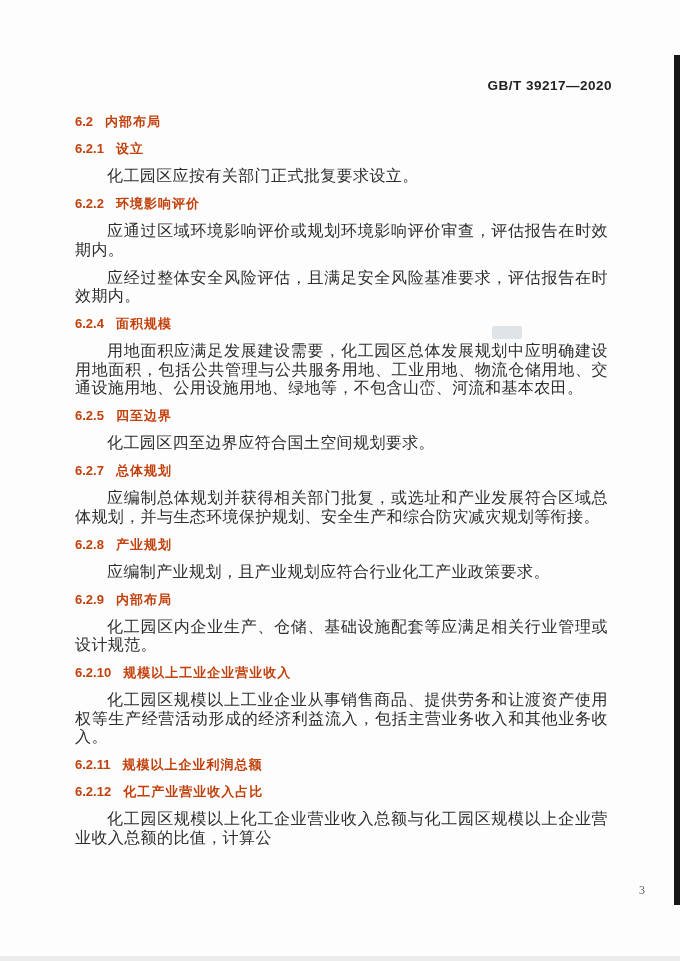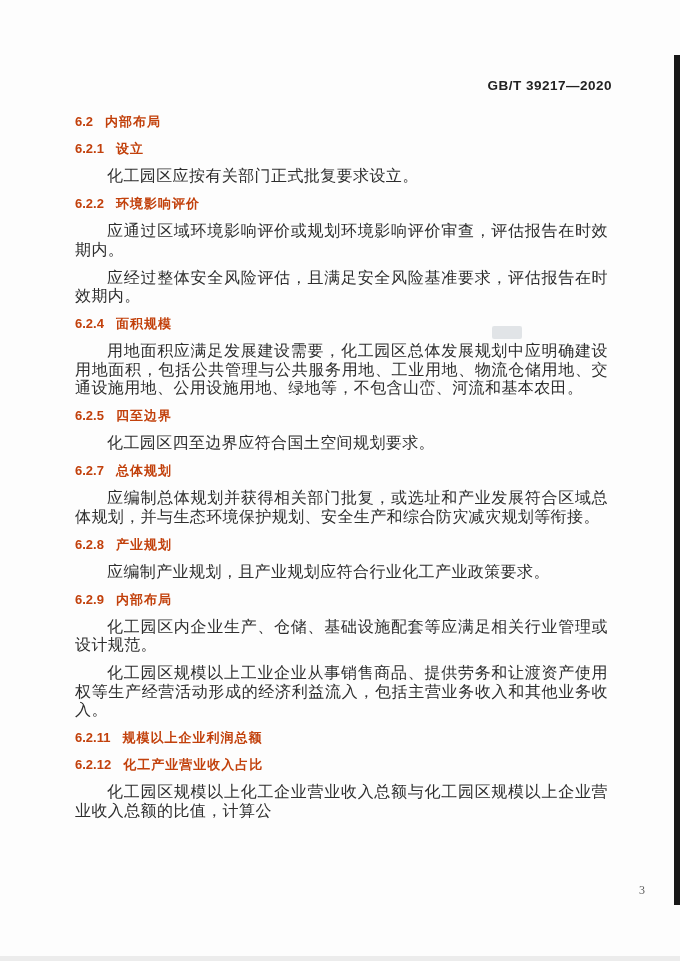--- a/index.html
+++ b/index.html
@@ -149,20 +149,24 @@
 
   <section class="sec">
     <h3 class="sec-h">
       <span class="num">6.2.9</span>
       <span class="ttl">内部布局</span>
     </h3>
     <p class="sec-b">化工园区内企业生产、仓储、基础设施配套等应满足相关行业管理或设计规范。</p>
   </section>
 
   <section class="sec">
+    <h3 class="sec-h">
+      <span class="num">6.2.10</span>
+      <span class="ttl">规模以上工业企业营业收入</span>
+    </h3>
     <p class="sec-b">化工园区规模以上工业企业从事销售商品、提供劳务和让渡资产使用权等生产经营活动形成的经济利益流入，包括主营业务收入和其他业务收入。</p>
   </section>
 
   <section class="sec">
     <h3 class="sec-h">
       <span class="num">6.2.11</span>
       <span class="ttl">规模以上企业利润总额</span>
     </h3>
   </section>
 

